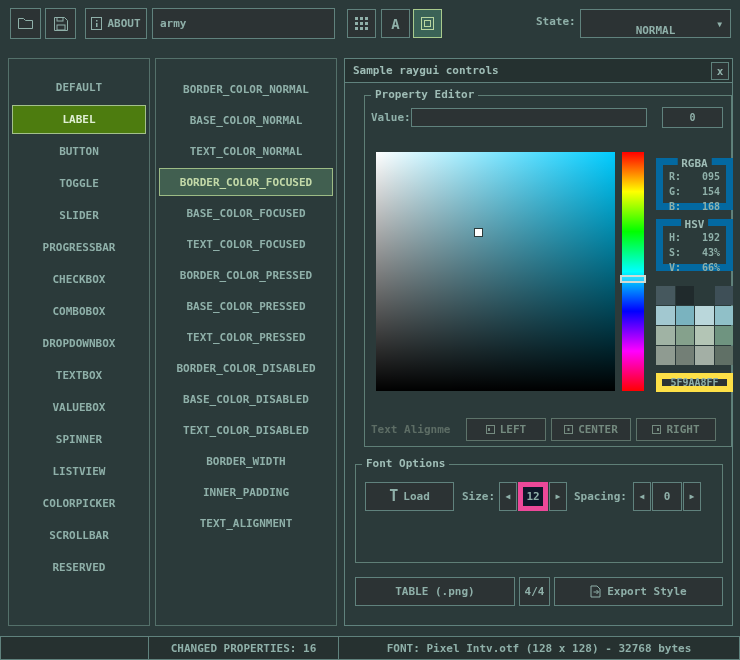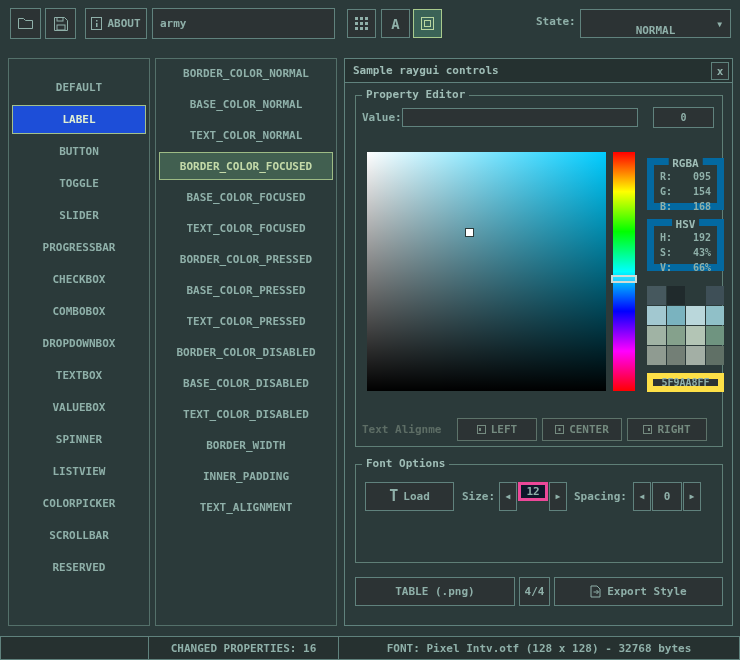--- a/index.html
+++ b/index.html
@@ -21,36 +21,36 @@
   #btn-grid{left:347px;top:9px;width:29px;height:29px}
   #btn-text{left:381px;top:9px;width:29px;height:29px;font-size:14px}
   #btn-table{left:413px;top:9px;width:29px;height:29px}
   #state-label{position:absolute;left:536px;top:15px}
   #state-dropdown{position:absolute;left:580px;top:9px;width:151px;height:29px;background:#2c3334;
        border:1px solid #60827d;display:flex;align-items:flex-end;justify-content:center;cursor:pointer}
   #state-dropdown .chev{position:absolute;right:8px;top:50%;transform:translateY(-50%);font-size:8px}
   
   .list-panel{position:absolute;top:58px;height:568px;border:1px solid #54706a;background:#2b3a3a}
   #controls-panel{left:8px;width:142px;padding-top:14px}
-  #properties-panel{left:155px;width:182px;}
+  #properties-panel{left:155px;width:182px;padding-top:16px}
   .list-item{height:29px;margin:0 3px 3px 3px;display:flex;align-items:center;justify-content:center;
        cursor:pointer;border:1px solid transparent}
   #properties-panel .list-item{height:28px}
-  .list-item.sel{background:#1d4ed8;border-color:#a3c08b;color:#e0efd4}
+  .list-item.sel{background:#4d7c0f;border-color:#a3c08b;color:#e0efd4}
   .list-item.fsel{background:#415f50;border-color:#9dbb85;color:#c4daa9}
   
   #sample-window{position:absolute;left:344px;top:58px;width:389px;height:568px;background:#2b3a3a;
        border:1px solid #60827d}
   #win-title{position:absolute;left:0;top:0;right:0;height:24px;background:#253130;
        border-bottom:1px solid #60827d;display:flex;align-items:center;padding:0 8px;color:#9fbdb6}
   #win-close{position:absolute;right:3px;top:3px;width:18px;height:18px;display:flex;align-items:center;
        justify-content:center;border:1px solid #60827d;background:#2c3334;cursor:pointer;line-height:1}
   .group{position:absolute;border:1px solid #5f7f77}
   .group>.glabel{position:absolute;top:-8px;left:6px;background:#2b3a3a;padding:0 4px;color:#9fbdb6;white-space:nowrap}
-  #pe-group{left:10px;top:36px;width:368px;height:352px}
+  #pe-group{left:19px;top:36px;width:368px;height:352px}
   #fo-group{left:10px;top:405px;width:368px;height:99px}
   #value-label{position:absolute;left:6px;top:15px}
   #value-input{left:46px;top:12px;width:236px;height:19px;font-size:10px}
   #value-count{position:absolute;left:297px;top:11px;width:61px;height:21px;border:1px solid #60827d;
        background:#2c3334;display:flex;align-items:center;justify-content:center;font-size:10px}
   #color-panel{position:absolute;left:11px;top:56px;width:239px;height:239px;cursor:crosshair}
   #color-cursor{position:absolute;width:7px;height:7px;background:#fff;outline:1px solid #2b3a3a}
   #hue-bar{position:absolute;left:257px;top:56px;width:22px;height:239px;cursor:pointer;
        background:linear-gradient(to bottom,#f00 0%,#ff0 16.6%,#0f0 33.3%,#0ff 50%,#00f 66.6%,#f0f 83.3%,#f00 100%)}
   #hue-selector{position:absolute;left:-2px;right:-2px;height:8px;border:2px solid #cfdcd6;background:rgba(255,255,255,.15)}
@@ -69,21 +69,21 @@
   #align-label{position:absolute;left:6px;top:327px;color:#5d6d65;white-space:nowrap;overflow:hidden;width:92px}
   #btn-align-left{left:101px;top:322px;width:80px;height:23px}
   #btn-align-center{left:186px;top:322px;width:80px;height:23px}
   #btn-align-right{left:271px;top:322px;width:80px;height:23px}
   #btn-load{left:9px;top:17px;width:89px;height:29px}
   .ticon{font-size:15px;line-height:1}
   #size-label{position:absolute;left:106px;top:25px}
   #spacing-label{position:absolute;left:218px;top:25px}
   .spin-btn{width:18px;height:29px;font-size:8px}
   #sp-size-dec{left:143px;top:17px}
-  #sp-size-val{position:absolute;left:162px;top:17px;width:30px;height:19px;border:3px solid #ec4899;
+  #sp-size-val{position:absolute;left:162px;top:17px;width:30px;height:29px;border:5px solid #ec4899;
        background:#0f172a;display:flex;align-items:center;justify-content:center}
   #sp-size-inc{left:193px;top:17px}
   #sp-spc-dec{left:277px;top:17px}
   #sp-spc-val{position:absolute;left:296px;top:17px;width:30px;height:29px;border:1px solid #60827d;
        background:#2c3334;display:flex;align-items:center;justify-content:center}
   #sp-spc-inc{left:327px;top:17px}
   #sample-text-box{position:absolute;left:9px;top:55px;width:349px;height:34px;border:1px solid #60827d;
        background:#2c3334;display:flex;align-items:center;padding:0 9px}
   #btn-tablepng{left:10px;top:518px;width:160px;height:29px}
   #pages-box{position:absolute;left:174px;top:518px;width:31px;height:29px;border:1px solid #60827d;

